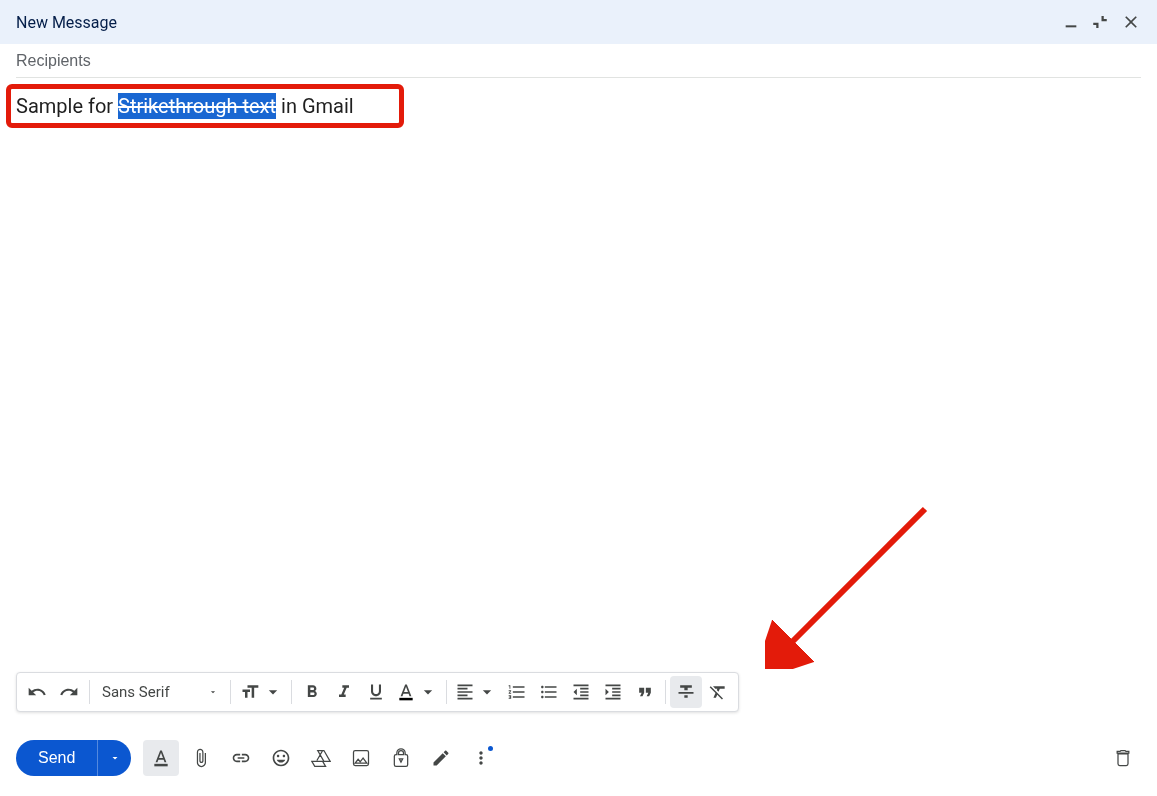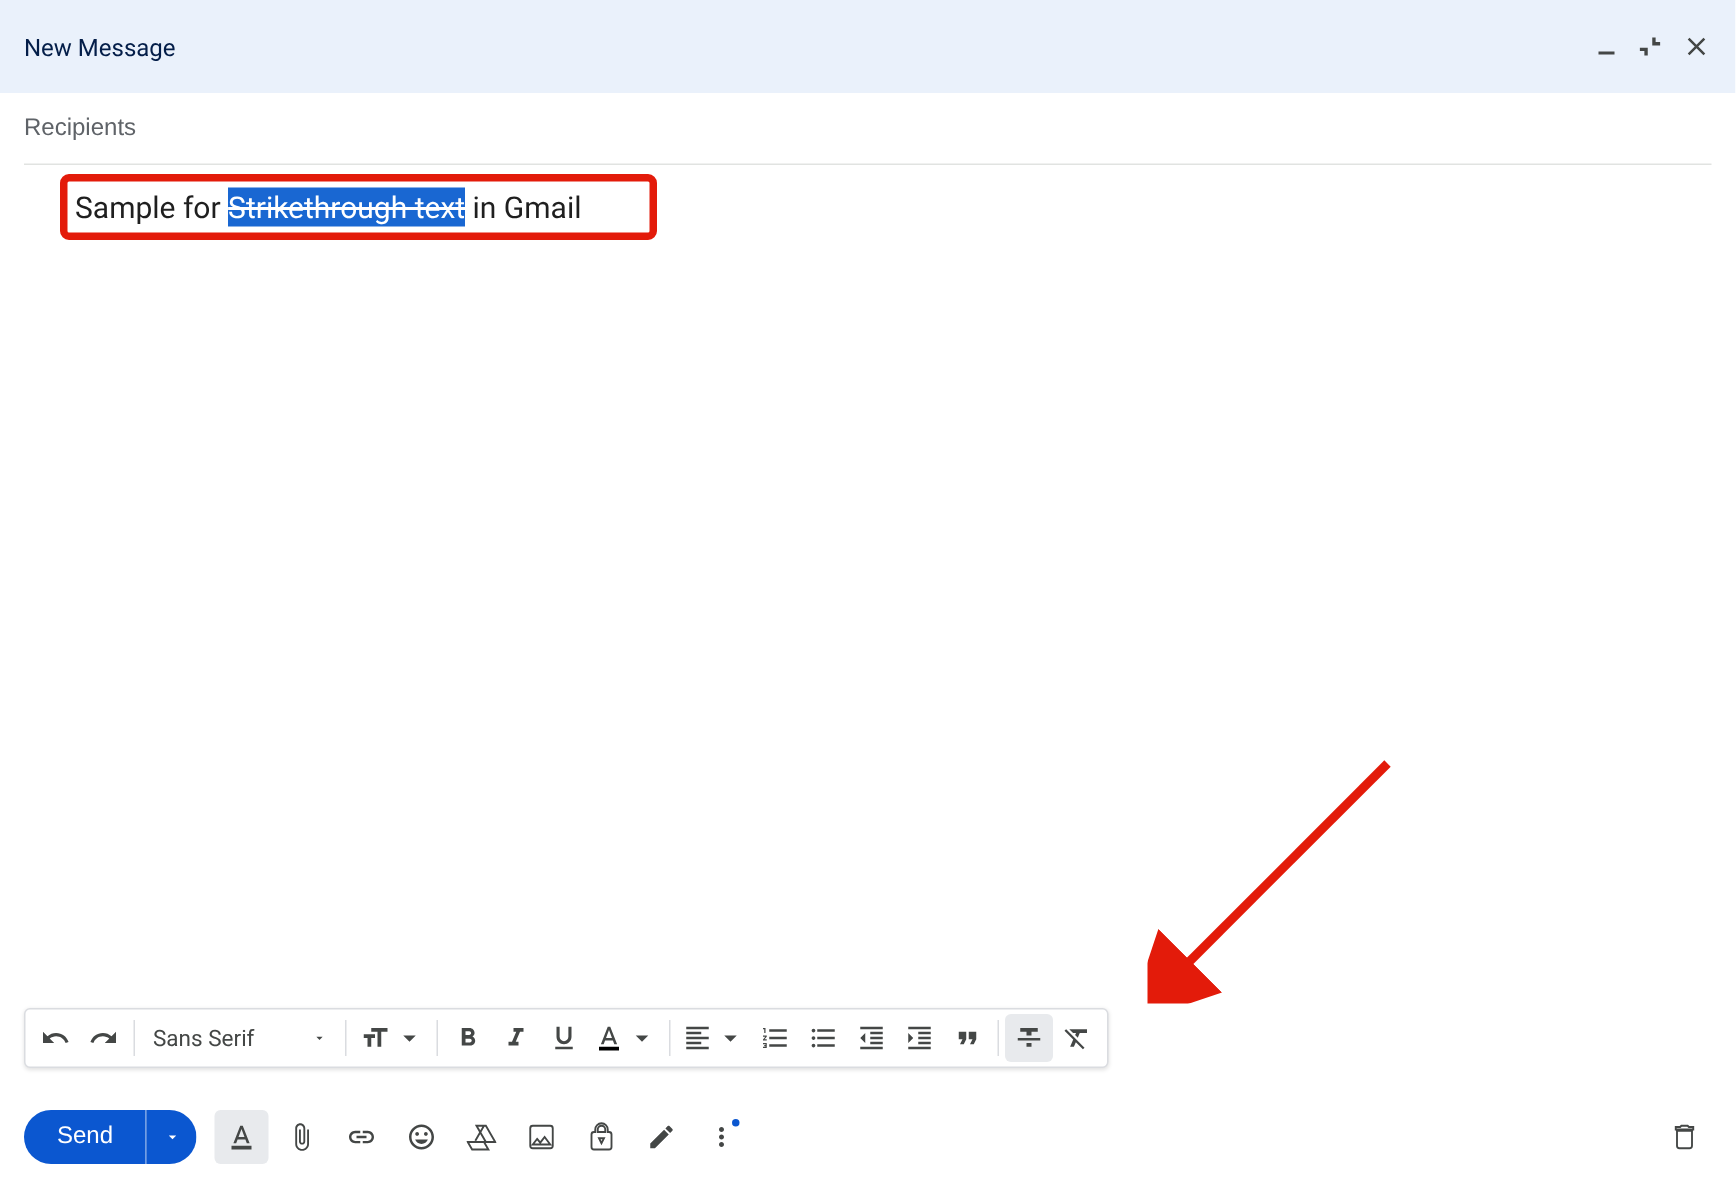--- a/index.html
+++ b/index.html
@@ -6,21 +6,21 @@
     body {
       font-family: 'Google Sans', Roboto, Arial, sans-serif;
       width: 1157px;
       height: 796px;
       background: #fff;
       position: relative;
       overflow: hidden;
     }
     .header-bar {
       background: #eaf1fb;
-      height: 62px;
+      height: 44px;
       display: flex;
       align-items: center;
       justify-content: space-between;
       padding: 0 16px;
     }
     .header-title {
       color: #041e49;
       font-size: 16px;
       font-weight: 400;
     }
@@ -32,21 +32,21 @@
     .header-icon {
       width: 16px;
       height: 16px;
       fill: #444746;
       cursor: pointer;
     }
     .fields-area {
       padding: 0 16px;
     }
     .field-row {
-      height: 48px;
+      height: 34px;
       border-bottom: 1px solid #e1e3e1;
       display: flex;
       align-items: center;
     }
     .field-input {
       border: none;
       outline: none;
       width: 100%;
       font-size: 16px;
       color: #1f1f1f;
@@ -54,21 +54,20 @@
     }
     .field-input::placeholder {
       color: #5f6368;
     }
     .body-area {
       padding: 16px;
       font-size: 18px;
       color: #1f1f1f;
       min-height: 480px;
       position: relative;
-      margin-left: 34px;
     }
     .highlight-box {
       position: absolute;
       border: 5px solid #e31b0a;
       border-radius: 6px;
       left: 6px;
       top: 6px;
       width: 398px;
       height: 44px;
       pointer-events: none;

